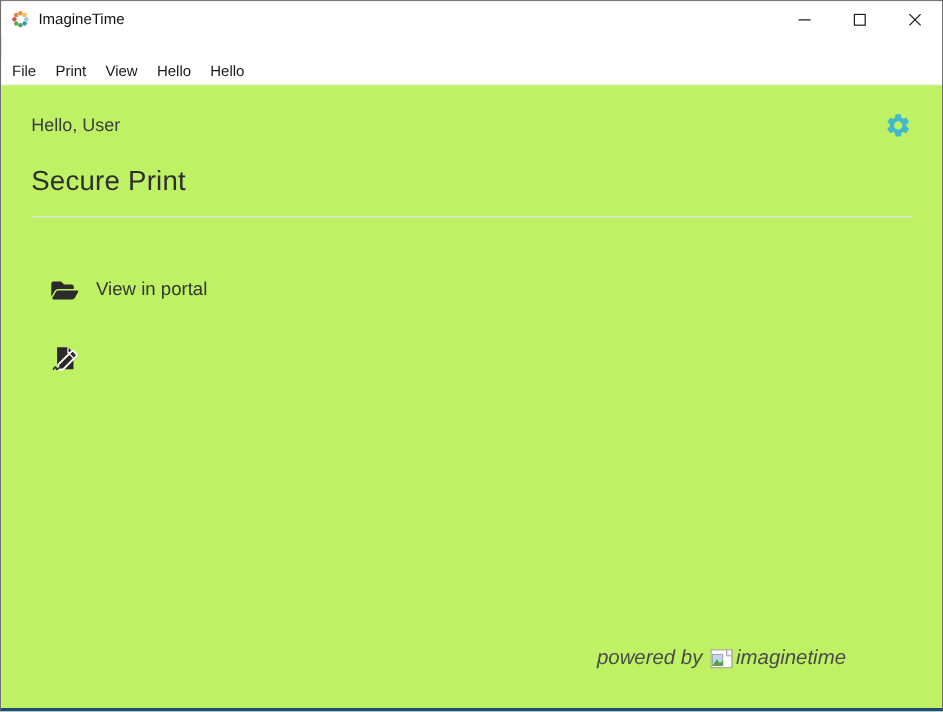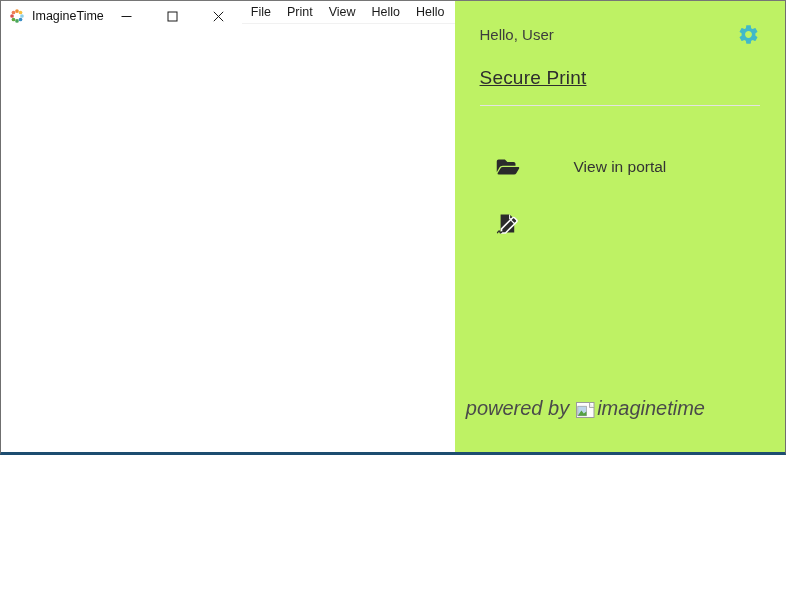--- a/index.html
+++ b/index.html
@@ -1,25 +1,25 @@
 <!DOCTYPE html>
 <html><head>
 <meta charset="utf-8">
 <style>
   * { box-sizing: border-box; }
   html, body { margin: 0; padding: 0; background: #ffffff; }
   body { font-family: "Liberation Sans", sans-serif; }
 
   .window {
-    width: 786px; height: 455px;
+    width: 786px; height: 593px;
     border-top: 1px solid #767676;
     border-left: 1px solid #6f6f6f;
     border-right: 1px solid #6f6f6f;
     border-bottom: 3px solid #1d4d70;
-    display: flex; flex-direction: row;
+    display: flex; flex-direction: column;
     background: #ffffff;
     overflow: hidden;
   }
 
   
   .titlebar {
     height: 30px; flex: 0 0 30px;
     display: flex; align-items: center;
     background: #ffffff;
     padding-left: 8px;
@@ -34,20 +34,21 @@
   }
   .ctrl-btn svg { display: block; }
 
   
   .menubar {
     height: 23px; flex: 0 0 23px;
     display: flex; align-items: center;
     background: #ffffff;
     padding-left: 3px;
     border-bottom: 1px solid #f1f1f1;
+    margin-top: 17px;
   }
   .menu-item {
     font-size: 12.5px; color: #1a1a1a;
     padding: 3px 6px; margin-right: 4px;
     cursor: default;
   }
 
   
   .content {
     flex: 1 1 auto;
@@ -58,42 +59,40 @@
   .greeting-row {
     padding-top: 22px;
     display: flex; align-items: center; justify-content: space-between;
   }
   .greeting { font-size: 15px; color: #3d3d3d; }
   .gear-btn { background: none; border: none; padding: 0; cursor: pointer; display: block; }
   .gear-btn svg { display: block; }
 
   .page-title {
     margin: 21px 0 16px 0;
-    font-size: 19px; font-weight: 400; color: #2e2e2e;
+    font-size: 23px; font-weight: 400; color: #2e2e2e;
     letter-spacing: 0.2px;
-    text-decoration: underline;
   }
   .rule { height: 1px; background: #e3e3e3; margin-top: 9px; }
 
   .actions { margin-top: 48px; }
   .action-item {
     display: flex; align-items: center;
     height: 26px; margin-bottom: 30px;
     padding-left: 15px;
     cursor: pointer;
     width: fit-content;
-    gap: 40px;
   }
   .action-icon { width: 26px; display: flex; justify-content: center; align-items: center; }
   .action-label { margin-left: 13px; font-size: 15.5px; color: #343434; }
 
   .footer {
     position: absolute; right: 80px; bottom: 32px;
     display: flex; align-items: center;
-    font-style: italic; font-size: 20px; color: #4a4a4a;
+    font-style: italic; font-size: 17px; color: #4a4a4a;
     white-space: nowrap;
   }
   .footer .brand-img { margin: 2px 2px 0 7px; display: block; }
 </style>
 </head>
 <body>
 
 <div class="window">
 
   <div class="titlebar">

